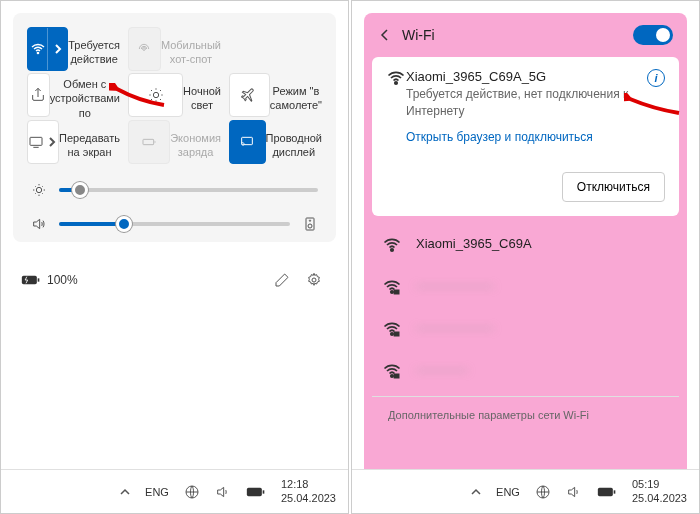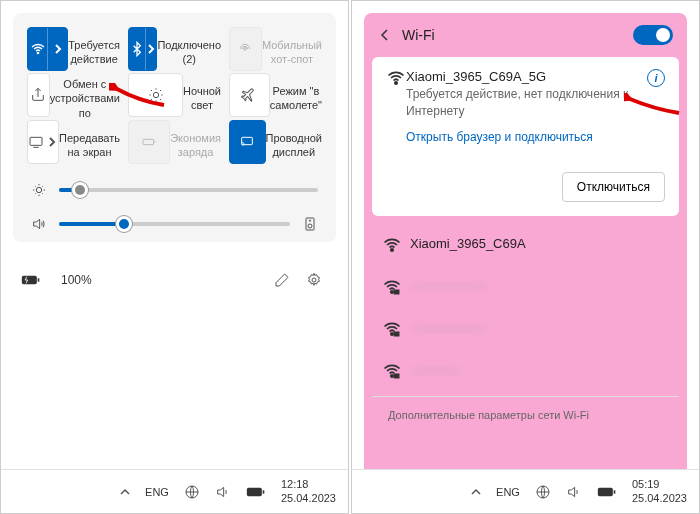--- a/index.html
+++ b/index.html
@@ -16,39 +16,39 @@
 .tile.disabled{background:#f0f0f0;color:#aaa;border-color:#e8e8e8}
 .tile-label{font-size:11px;color:#333;text-align:center;margin-top:6px;line-height:1.3;min-height:28px}
 .tile-label.disabled{color:#aaa}
 .row2{}
 .slider-row{display:flex;align-items:center;gap:12px;margin-top:18px;padding:0 4px}
 .slider{flex:1;height:4px;background:#ccc;border-radius:2px;position:relative}
 .slider-fill{height:100%;background:#0067c0;border-radius:2px;position:absolute;left:0;top:0}
 .slider-thumb{width:16px;height:16px;border-radius:50%;background:#0067c0;border:3px solid #fff;box-shadow:0 0 0 1px #999;position:absolute;top:50%;transform:translate(-50%,-50%)}
 .slider-thumb.light{background:#888}
 .qs-footer{display:flex;align-items:center;justify-content:space-between;margin:6px 12px 0;padding:6px 8px}
-.battery{display:flex;align-items:center;gap:20px;font-size:12px;color:#333}
+.battery{display:flex;align-items:center;gap:6px;font-size:12px;color:#333}
 .icon-btn{width:28px;height:28px;display:flex;align-items:center;justify-content:center;color:#555}
 .taskbar{position:absolute;bottom:0;left:0;right:0;height:44px;background:#fff;border-top:1px solid #e0e0e0;display:flex;align-items:center;justify-content:flex-end;padding:0 12px;gap:10px}
 .tb-group{display:flex;align-items:center;gap:15px;font-size:11px;color:#333}
 .tb-time{line-height:1.2}
 .wifi-panel{background:#f9a8d4;margin:12px 12px 0;border-radius:8px 8px 0 0;flex:1;display:flex;flex-direction:column;overflow:hidden}
 .wifi-header{display:flex;align-items:center;padding:12px 14px;gap:10px}
 .wifi-title{font-size:14px;color:#222;flex:1}
 .toggle{width:40px;height:20px;background:#0067c0;border-radius:10px;position:relative}
 .toggle::after{content:'';width:14px;height:14px;background:#fff;border-radius:50%;position:absolute;right:3px;top:3px}
 .net-card{background:#fff;margin:0 8px 8px;border-radius:6px;padding:12px 14px 14px;position:relative}
 .net-row{display:flex;gap:0;align-items:flex-start}
 .net-info{flex:1}
 .net-name{font-size:13px;color:#222;margin-bottom:2px}
 .net-status{font-size:12px;color:#666;line-height:1.4}
 .net-link{font-size:12px;color:#0067c0;margin-top:10px;display:block}
 .net-btn{background:#fff;border:1px solid #ccc;border-radius:4px;padding:7px 14px;font-size:12px;margin-top:28px;float:right}
 .info-icon{width:18px;height:18px;border:1.5px solid #0067c0;border-radius:50%;display:flex;align-items:center;justify-content:center;color:#0067c0;font-size:11px;font-weight:bold;font-style:italic;position:absolute;right:14px;top:12px}
-.net-item{display:flex;align-items:center;gap:8px;padding:12px 18px;font-size:13px;color:#222}
+.net-item{display:flex;align-items:center;gap:14px;padding:12px 18px;font-size:13px;color:#222}
 .net-item.blur .net-name{filter:blur(4px);color:#999}
 .wifi-footer{padding:12px 16px;font-size:11px;color:#666;border-top:1px solid #e0e0e0;margin:4px 8px}
 .arrow{position:absolute;pointer-events:none;z-index:10}
 .arrow svg{display:block}
 svg{display:block}
 .icn{width:16px;height:16px}
 </style>
 </head>
 <body>
 
@@ -68,35 +68,20 @@
             </div>
           <div class="half">
               <svg width="10" height="12" viewBox="0 0 10 12">
                 <path d="M3 2l4 4-4 4" stroke="#fff" stroke-width="2" fill="none"></path>
               </svg>
             </div>
         </div>
         <div class="tile-label">Требуется действие</div>
       </div>
       <div class="tile-group">
-        <div class="tile split active">
-          <div class="half">
-              <svg class="icn" viewBox="0 0 24 24" fill="none" stroke="#fff" stroke-width="2">
-                <path d="M7 7l10 10-5 5V2l5 5L7 17"></path>
-              </svg>
-            </div>
-          <div class="half">
-              <svg width="10" height="12" viewBox="0 0 10 12">
-                <path d="M3 2l4 4-4 4" stroke="#fff" stroke-width="2" fill="none"></path>
-              </svg>
-            </div>
-        </div>
-        <div class="tile-label">Подключено (2)</div>
-      </div>
-      <div class="tile-group">
         <div class="tile disabled">
           <svg class="icn" viewBox="0 0 24 24" fill="none" stroke="#bbb" stroke-width="1.5">
               <circle cx="12" cy="12" r="2"></circle>
               <path d="M8 12a4 4 0 018 0M5 12a7 7 0 0114 0"></path>
             </svg>
         </div>
         <div class="tile-label disabled">Мобильный хот-спот</div>
       </div>
     </div>
 

